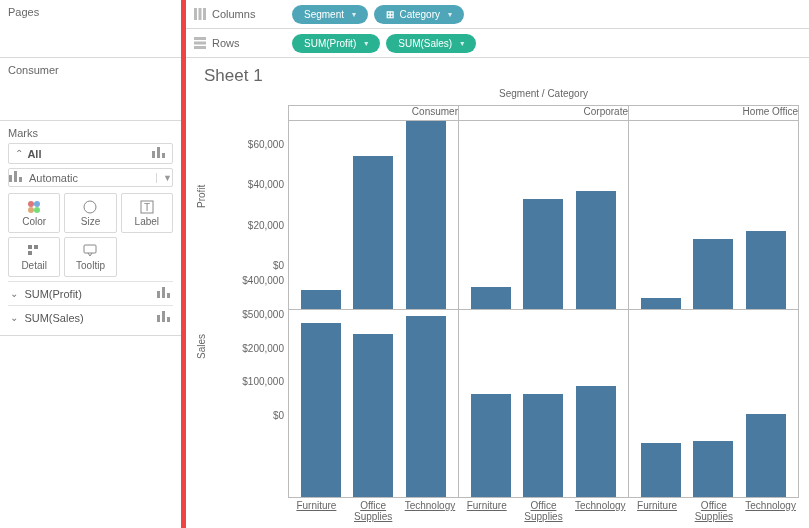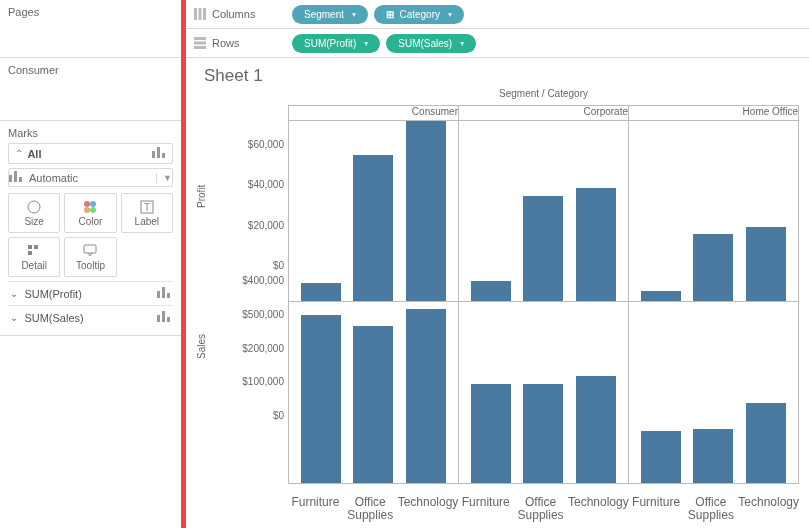--- a/index.html
+++ b/index.html
@@ -60,21 +60,21 @@
   .seg-header:last-child { border-right:1px solid #bbb; }
 
   .plot-rows { display:flex; flex:1; flex-direction:column; }
   .plot-row { display:flex; flex:1; }
   .cell-group { flex:1; display:flex; align-items:flex-end; justify-content:space-around; border-left:1px solid #bbb; border-bottom:1px solid #bbb; padding:0 6px; position:relative; }
   .cell-group:last-child { border-right:1px solid #bbb; }
   .bar { width:40px; background:#4b7aa0; }
 
   .cat-labels { display:flex; }
   .cat-group { flex:1; display:flex; }
-  .cat-label { flex:1; text-align:center; font-size:12px; color:#666; padding-top:12px; line-height:1.1; }
+  .cat-label { flex:1; text-align:center; font-size:10px; color:#666; padding-top:2px; line-height:1.1;text-decoration:underline; }
 
   .row1 { height:150px; }
   .row2 { height:150px; }
 </style>
 </head>
 <body>
 
 <div class="left-col">
   <div class="panel pages-panel">
     <div class="panel-title">Pages</div>
@@ -105,32 +105,32 @@
             <rect x="10" y="6" width="3" height="5" fill="#999"></rect>
           </svg>
       </span>
       <span class="label">Automatic</span>
       <span class="dd">▼</span>
     </div>
 
     <div class="mark-grid">
       <div class="mark-cell">
         <svg width="14" height="14">
-            <circle cx="7" cy="7" r="6" fill="none" stroke="#888"></circle>
-          </svg>
-        <span>Size</span>
-      </div>
-      <div class="mark-cell">
-        <svg width="14" height="14">
             <circle cx="4" cy="4" r="3" fill="#d77"></circle>
             <circle cx="10" cy="4" r="3" fill="#7ad"></circle>
             <circle cx="4" cy="10" r="3" fill="#da7"></circle>
             <circle cx="10" cy="10" r="3" fill="#7d7"></circle>
           </svg>
         <span>Color</span>
+      </div>
+      <div class="mark-cell">
+        <svg width="14" height="14">
+            <circle cx="7" cy="7" r="6" fill="none" stroke="#888"></circle>
+          </svg>
+        <span>Size</span>
       </div>
       <div class="mark-cell">
         <svg width="14" height="14">
             <rect x="1" y="1" width="12" height="12" fill="none" stroke="#888"></rect>
             <text x="4" y="11" font-size="10" fill="#888">T</text>
           </svg>
         <span>Label</span>
       </div>
       <div class="mark-cell">
         <svg width="14" height="14">

